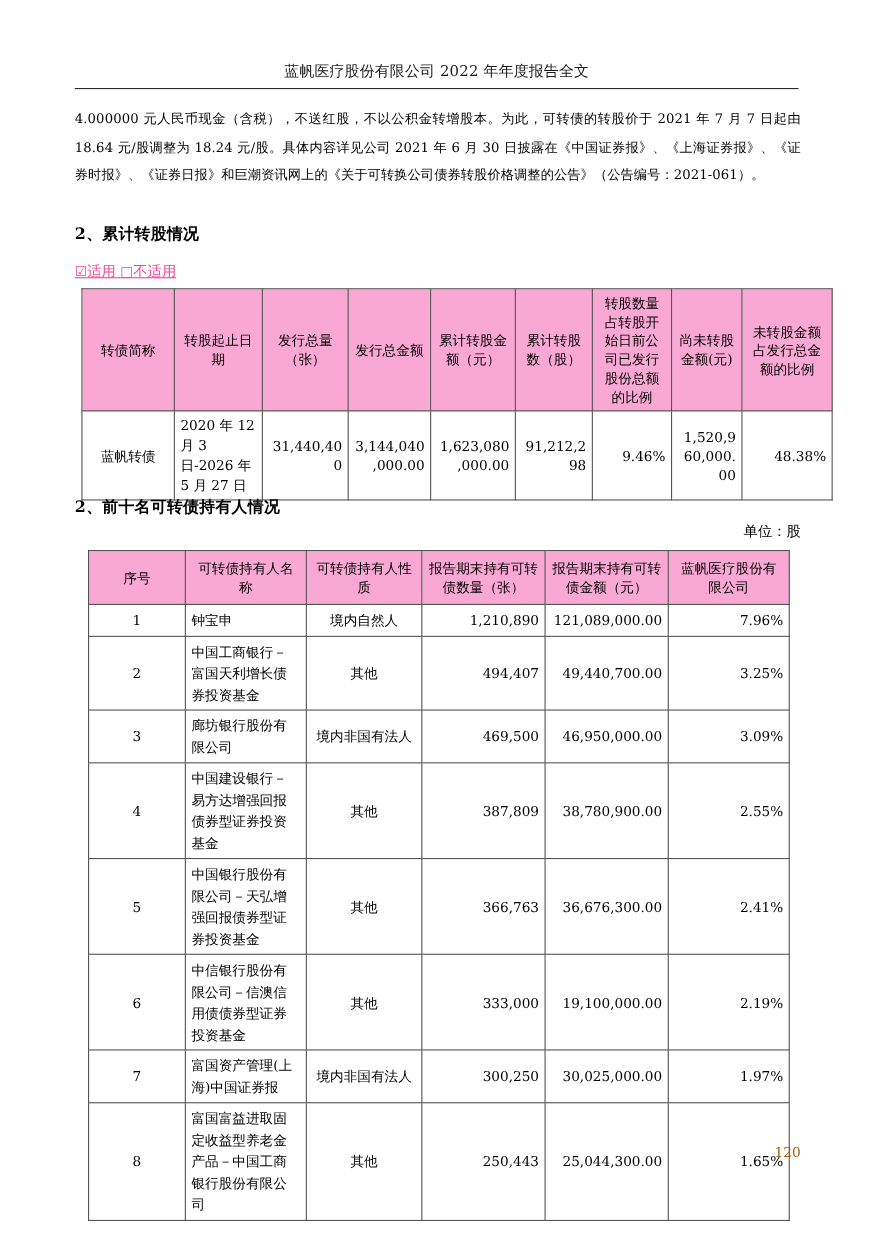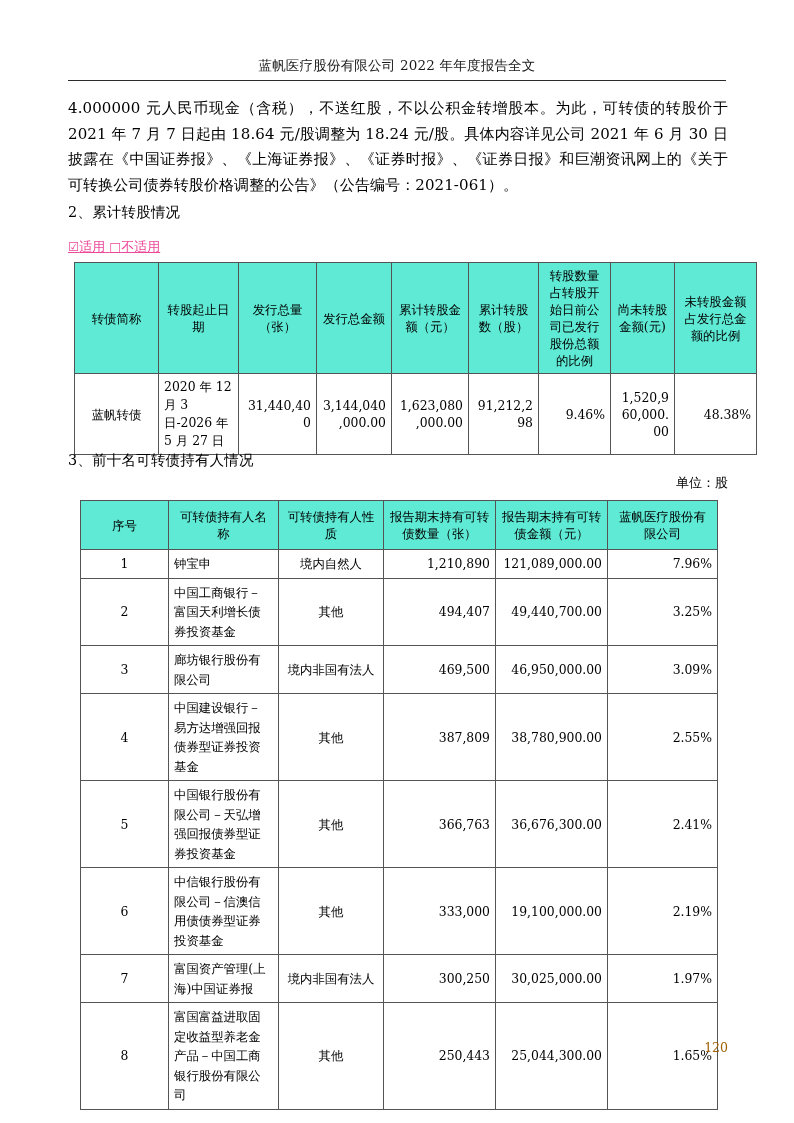--- a/index.html
+++ b/index.html
@@ -43,32 +43,32 @@
 
   
   .content {
     position: absolute;
     top: 96px;
     left: 68px;
     width: 660px;
   }
   p.body-text {
     margin: 0;
-    font-size: 15px;
+    font-size: 12px;
     line-height: 25.5px;
     text-align: justify;
     text-justify: inter-ideograph;
     color: #000;
     letter-spacing: 0.1px;
   }
 
   
   .section-heading {
     font-size: 14.4px;
-    font-weight: normal;
+    font-weight: bold;
     line-height: 1.5;
     color: #000;
     margin: 0;
     letter-spacing: 0.3px;
   }
   .sec2 { position: absolute; top: 202px; left: 68px; }
   .sec3 { position: absolute; top: 450px; left: 68px; }
 
   .applicable-line {
     position: absolute;
@@ -102,21 +102,21 @@
   table.doc-table td {
     border: 1px solid #545454;
     padding: 4px 5px;
     vertical-align: middle;
     line-height: 17px;
     font-weight: normal;
     word-wrap: break-word;
     overflow-wrap: break-word;
   }
   table.doc-table thead th {
-    background: #5eead4;
+    background: #f9a8d4;
     text-align: center;
   }
 
   
   .table1-wrap {
     position: absolute;
     top: 262px;
     left: 74px;
     width: 652px;
   }
@@ -206,21 +206,21 @@
           <td class="c-num">1,623,080,000.00</td>
           <td class="c-num">91,212,298</td>
           <td class="c-num">9.46%</td>
           <td class="c-num">1,520,960,000.00</td>
           <td class="c-num">48.38%</td>
         </tr>
       </tbody>
     </table>
   </div>
 
-  <h3 class="section-heading sec3">3、前十名可转债持有人情况</h3>
+  <h3 class="section-heading sec3">2、前十名可转债持有人情况</h3>
 
   <div class="unit-line">单位：股</div>
 
   <div class="table2-wrap">
     <table class="doc-table t2">
       <colgroup>
         <col style="width:88px">
         <col style="width:110px">
         <col style="width:105px">
         <col style="width:112px">

